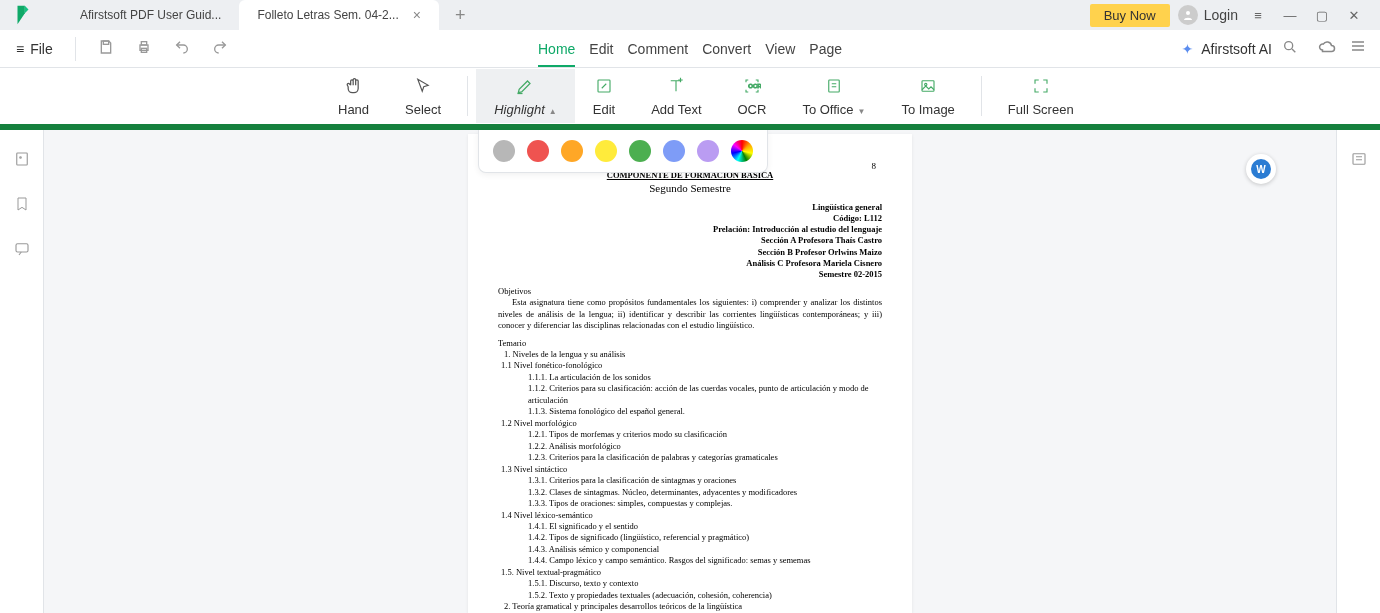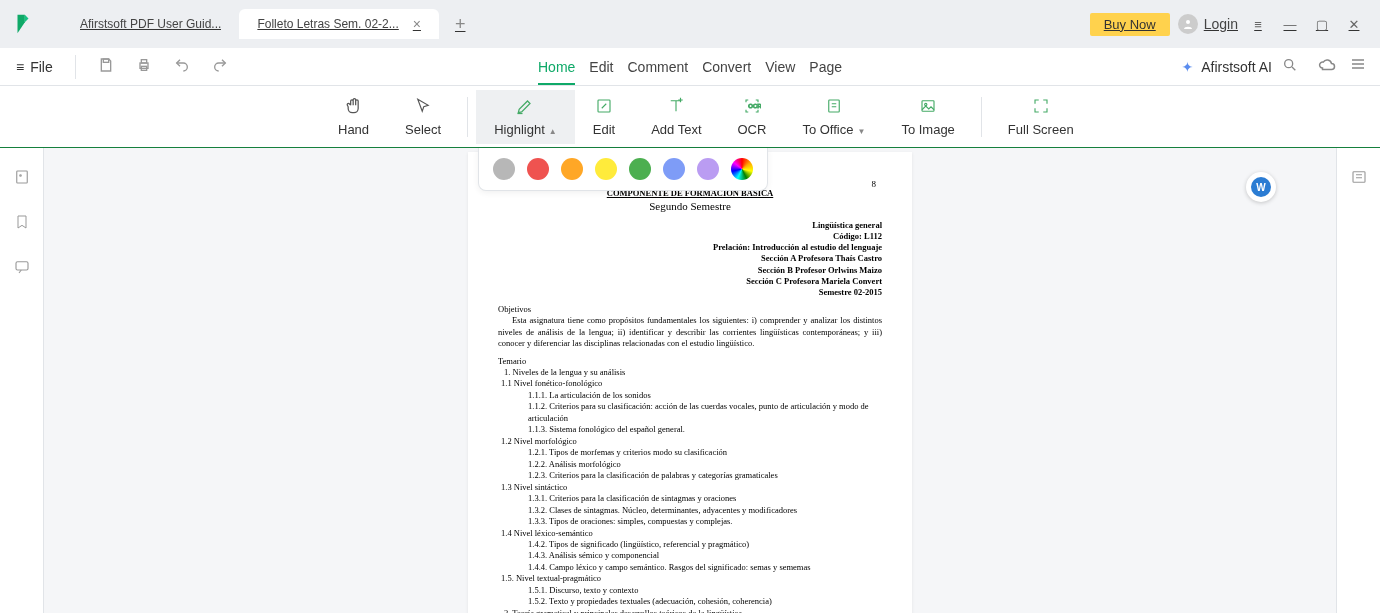--- a/index.html
+++ b/index.html
@@ -1,17 +1,17 @@
 <!DOCTYPE html>
 <html><head>
 <meta charset="utf-8">
 <style>
 * { box-sizing: border-box; margin: 0; padding: 0; }
 body { font-family: -apple-system, BlinkMacSystemFont, "Segoe UI", Arial, sans-serif; font-size: 13px; background: #fff; width: 1380px; height: 613px; overflow: hidden; color: #333; }
-.title-bar { height: 48px; background: #edeff2; display: flex; align-items: center; text-decoration: underline; }
+.title-bar { height: 30px; background: #edeff2; display: flex; align-items: center; }
 .app-icon { width: 22px; height: 22px; margin-left: 12px; margin-right: 28px; }
 .tab { height: 30px; padding: 0 18px; display: flex; align-items: center; font-size: 12px; color: #444; cursor: pointer; max-width: 200px; position: relative; }
 .tab.active { background: #fff; border-radius: 6px 6px 0 0; }
 .tab-title { white-space: nowrap; overflow: hidden; text-overflow: ellipsis; max-width: 150px; }
 .tab-close { margin-left: 14px; font-size: 14px; color: #888; }
 .plus { margin-left: 16px; font-size: 18px; color: #888; }
 .title-right { margin-left: auto; display: flex; align-items: center; gap: 8px; padding-right: 14px; }
 .buy-now { background: #ffd24d; padding: 4px 14px; border-radius: 2px; font-size: 13px; color: #333; }
 .login { display: flex; align-items: center; gap: 6px; font-size: 14px; color: #444; }
 .avatar-circle { width: 20px; height: 20px; border-radius: 50%; background: #ccc; display: flex; align-items: center; justify-content: center; }
@@ -22,23 +22,23 @@
 .q-icon { color: #999; }
 .menu-tabs { margin-left: auto; margin-right: auto; display: flex; gap: 14px; font-size: 14px; color: #444; position: absolute; left: 50%; transform: translateX(-50%); }
 .menu-tab { padding: 10px 0; cursor: pointer; position: relative; }
 .menu-tab.active { color: #0fa968; }
 .menu-tab.active::after { content: ''; position: absolute; bottom: 0; left: 0; right: 0; height: 2px; background: #0fa968; }
 .ai-section { margin-left: auto; display: flex; align-items: center; gap: 10px; margin-right: 20px; }
 .ai-badge { display: flex; align-items: center; gap: 8px; font-size: 14px; color: #333; }
 .sparkle { color: #5b8def; }
 .search-icon { color: #888; }
 .right-tools { display: flex; gap: 14px; margin-right: 14px; color: #888; }
-.ribbon { display: flex; align-items: center; height: 62px; padding-left: 320px; border-bottom: 1px solid #15803d; position: relative; }
+.ribbon { display: flex; align-items: center; height: 62px; padding-left: 320px; border-bottom: 6px solid #15803d; position: relative; }
 .ribbon-item { display: flex; flex-direction: column; align-items: center; gap: 6px; padding: 0 18px; font-size: 13px; color: #333; cursor: pointer; height: 54px; justify-content: center; }
-.ribbon-item.active { background: #eef0f2; border-radius: 0; }
+.ribbon-item.active { background: #eef0f2; border-radius: 0; font-style: italic; }
 .ribbon-icon { height: 20px; display: flex; align-items: center; }
 .ribbon-sep { width: 1px; height: 40px; background: #e1e4e8; margin: 0 8px; }
 .dropdown-caret { font-size: 8px; color: #888; margin-left: 4px; }
 .color-popup { position: absolute; top: 62px; left: 478px; background: #fff; border: 1px solid #e1e4e8; border-top: none; border-radius: 0 0 8px 8px; padding: 10px 14px; display: flex; gap: 12px; box-shadow: 0 2px 6px rgba(0,0,0,0.06); z-index: 10; }
 .color-swatch { width: 22px; height: 22px; border-radius: 50%; cursor: pointer; }
 .workspace { display: flex; height: 483px; }
 .left-rail { width: 44px; border-right: 1px solid #e1e4e8; display: flex; flex-direction: column; align-items: center; gap: 24px; padding-top: 20px; }
 .rail-icon { color: #888; }
 .canvas { flex: 1; background: #f5f6f8; display: flex; justify-content: center; padding-top: 0; position: relative; overflow: hidden; }
 .page { width: 444px; background: #fff; margin-top: 4px; padding: 24px 30px 30px 30px; font-family: "Times New Roman", serif; font-size: 8.5px; color: #000; line-height: 1.35; position: relative; box-shadow: 0 1px 3px rgba(0,0,0,0.08); }
@@ -63,21 +63,21 @@
   <div class="app-icon">
     <svg viewBox="0 0 24 24" width="22" height="22">
         <path fill="#0fa968" d="M6 2 L14 2 L14 10 L6 22 Z"></path>
         <path fill="#17c283" d="M14 2 L18 6 L14 10 Z"></path>
       </svg>
   </div>
   <div class="tab">
     <span class="tab-title">Afirstsoft PDF User Guid...</span>
   </div>
   <div class="tab active">
-    <span class="tab-title">Folleto Letras Sem. 02-2...</span>
+    <span class="tab-title">Folleto Letras Sem. 04-2...</span>
     <span class="tab-close">×</span>
   </div>
   <div class="plus">+</div>
   <div class="title-right">
     <div class="buy-now">Buy Now</div>
     <div class="login">
       <span class="avatar-circle">
         <svg width="12" height="12" viewBox="0 0 24 24">
             <circle cx="12" cy="8" r="4" fill="#fff"></circle>
             <path d="M4 22 C4 16 20 16 20 22 Z" fill="#fff"></path>
@@ -258,41 +258,42 @@
     <div class="page">
       <div class="page-num">8</div>
       <div class="doc-title">Componente de Formación Básica</div>
       <div class="doc-sub">Segundo Semestre</div>
       <div class="meta" id="meta-block">
           <div>Lingüística general</div>
           <div>Código: L112</div>
           <div>Prelación: Introducción al estudio del lenguaje</div>
           <div>Sección A  Profesora Thaís Castro</div>
           <div>Sección B Profesor Orlwins Maizo</div>
-          <div>Sección C Profesora Mariela Convert</div>
+          <div>Análisis C Profesora Mariela Cisnero</div>
           <div>Semestre 02-2015</div>
         </div>
       <div class="section-h">Objetivos</div>
       <div class="body-text">Esta asignatura tiene como propósitos fundamentales los siguientes: i) comprender y analizar los distintos niveles de análisis de la lengua; ii) identificar y describir las corrientes lingüísticas contemporáneas; y iii) conocer y diferenciar las disciplinas relacionadas con el estudio lingüístico.</div>
       <div class="section-h">Temario</div>
       <div class="outline" id="outline-block">
           <div class="l1">1.   Niveles de la lengua y su análisis</div>
           <div class="l2">1.1  Nivel fonético-fonológico</div>
           <div class="l3">1.1.1. La articulación de los sonidos</div>
           <div class="l3">1.1.2. Criterios para su clasificación: acción de las cuerdas vocales, punto de articulación y modo de articulación</div>
           <div class="l3">1.1.3. Sistema fonológico del español general.</div>
           <div class="l2">1.2  Nivel morfológico</div>
           <div class="l3">1.2.1. Tipos de morfemas y criterios modo su clasificación</div>
           <div class="l3">1.2.2. Análisis morfológico</div>
           <div class="l3">1.2.3. Criterios para la clasificación de palabras y categorías gramaticales</div>
           <div class="l2">1.3  Nivel sintáctico</div>
           <div class="l3">1.3.1. Criterios para la clasificación de sintagmas y oraciones</div>
           <div class="l3">1.3.2. Clases de sintagmas. Núcleo, determinantes, adyacentes y modificadores</div>
           <div class="l3">1.3.3. Tipos de oraciones: simples, compuestas y complejas.</div>
           <div class="l2">1.4  Nivel léxico-semántico</div>
+          <div class="l3">1.4.1. El significado y el sentido</div>
           <div class="l3">1.4.2. Tipos de significado (lingüístico, referencial y pragmático)</div>
           <div class="l3">1.4.3. Análisis sémico y componencial</div>
           <div class="l3">1.4.4. Campo léxico y campo semántico. Rasgos del significado: semas y sememas</div>
           <div class="l2">1.5. Nivel textual-pragmático</div>
           <div class="l3">1.5.1. Discurso, texto y contexto</div>
           <div class="l3">1.5.2. Texto y propiedades textuales (adecuación, cohesión, coherencia)</div>
           <div class="l1">2.   Teoría gramatical y principales desarrollos teóricos de la lingüística</div>
         </div>
     </div>
     <div class="convert-badge">

